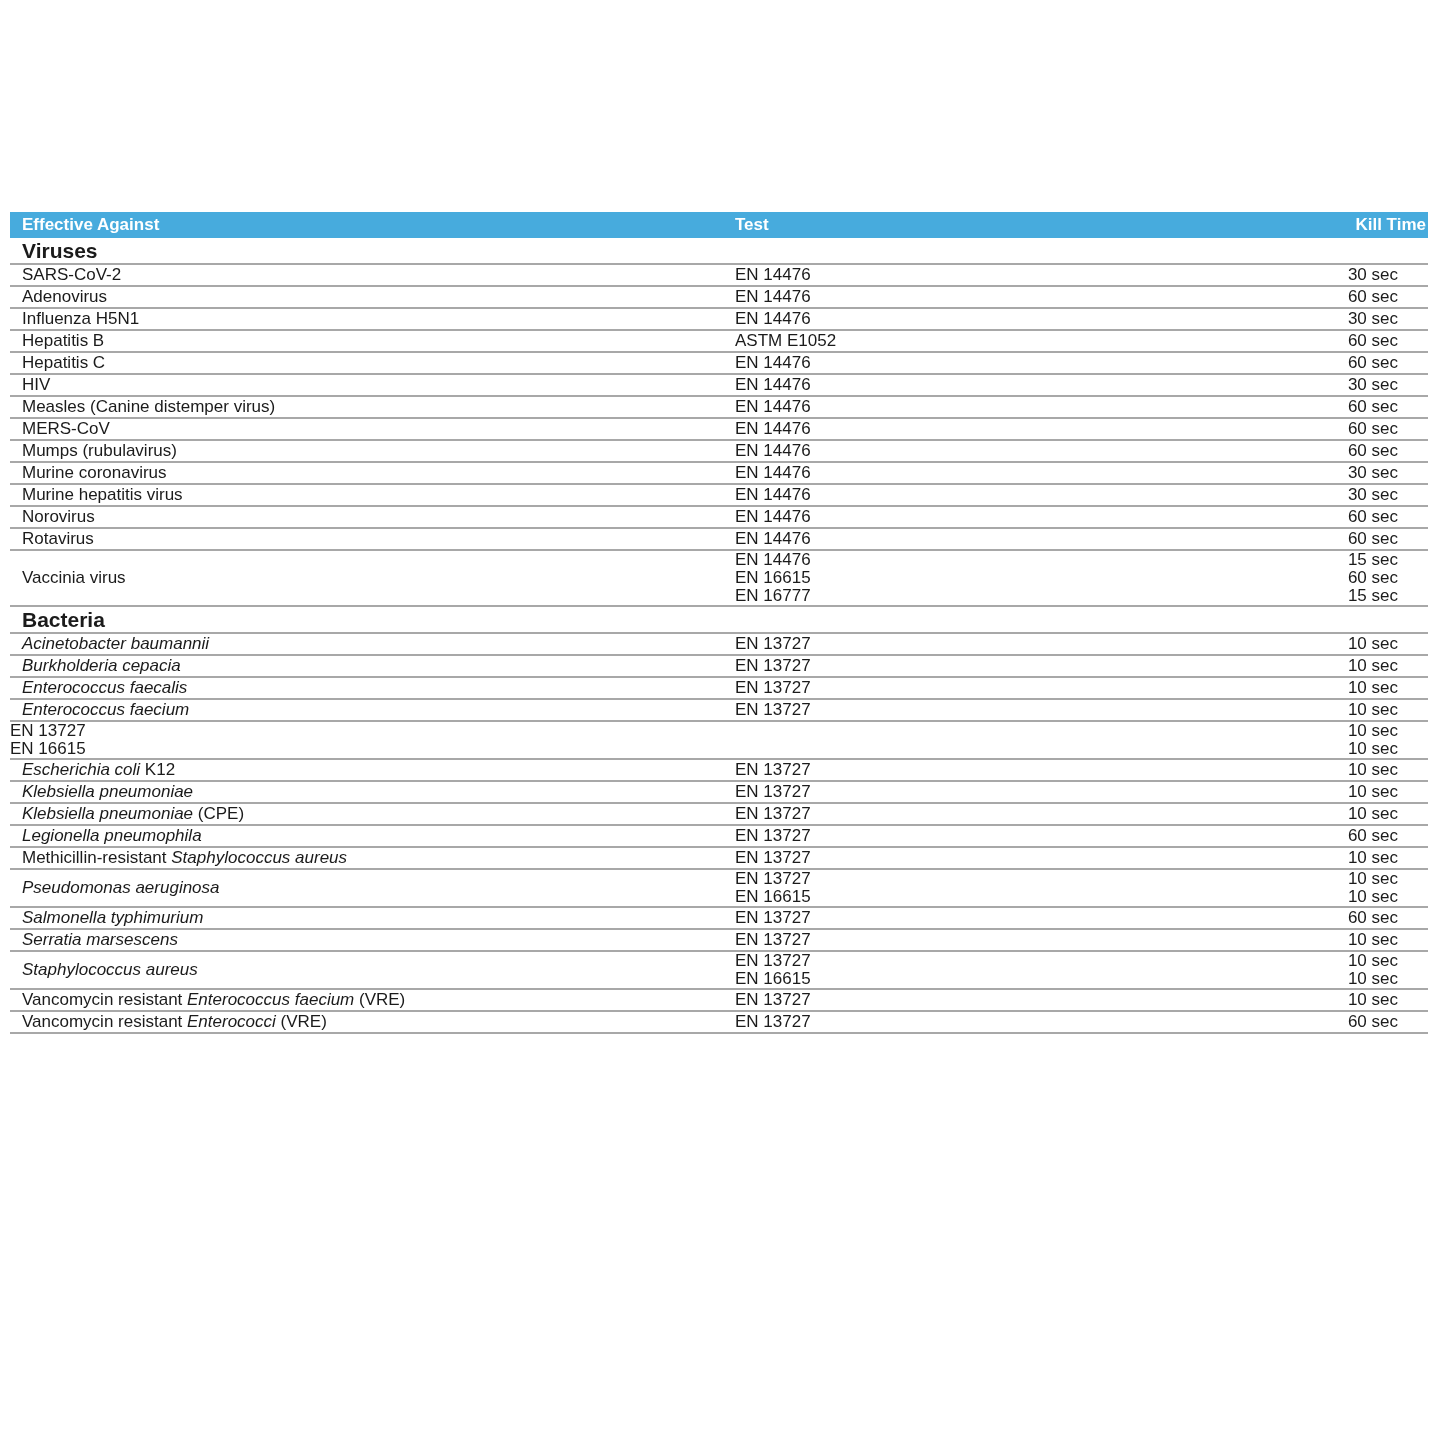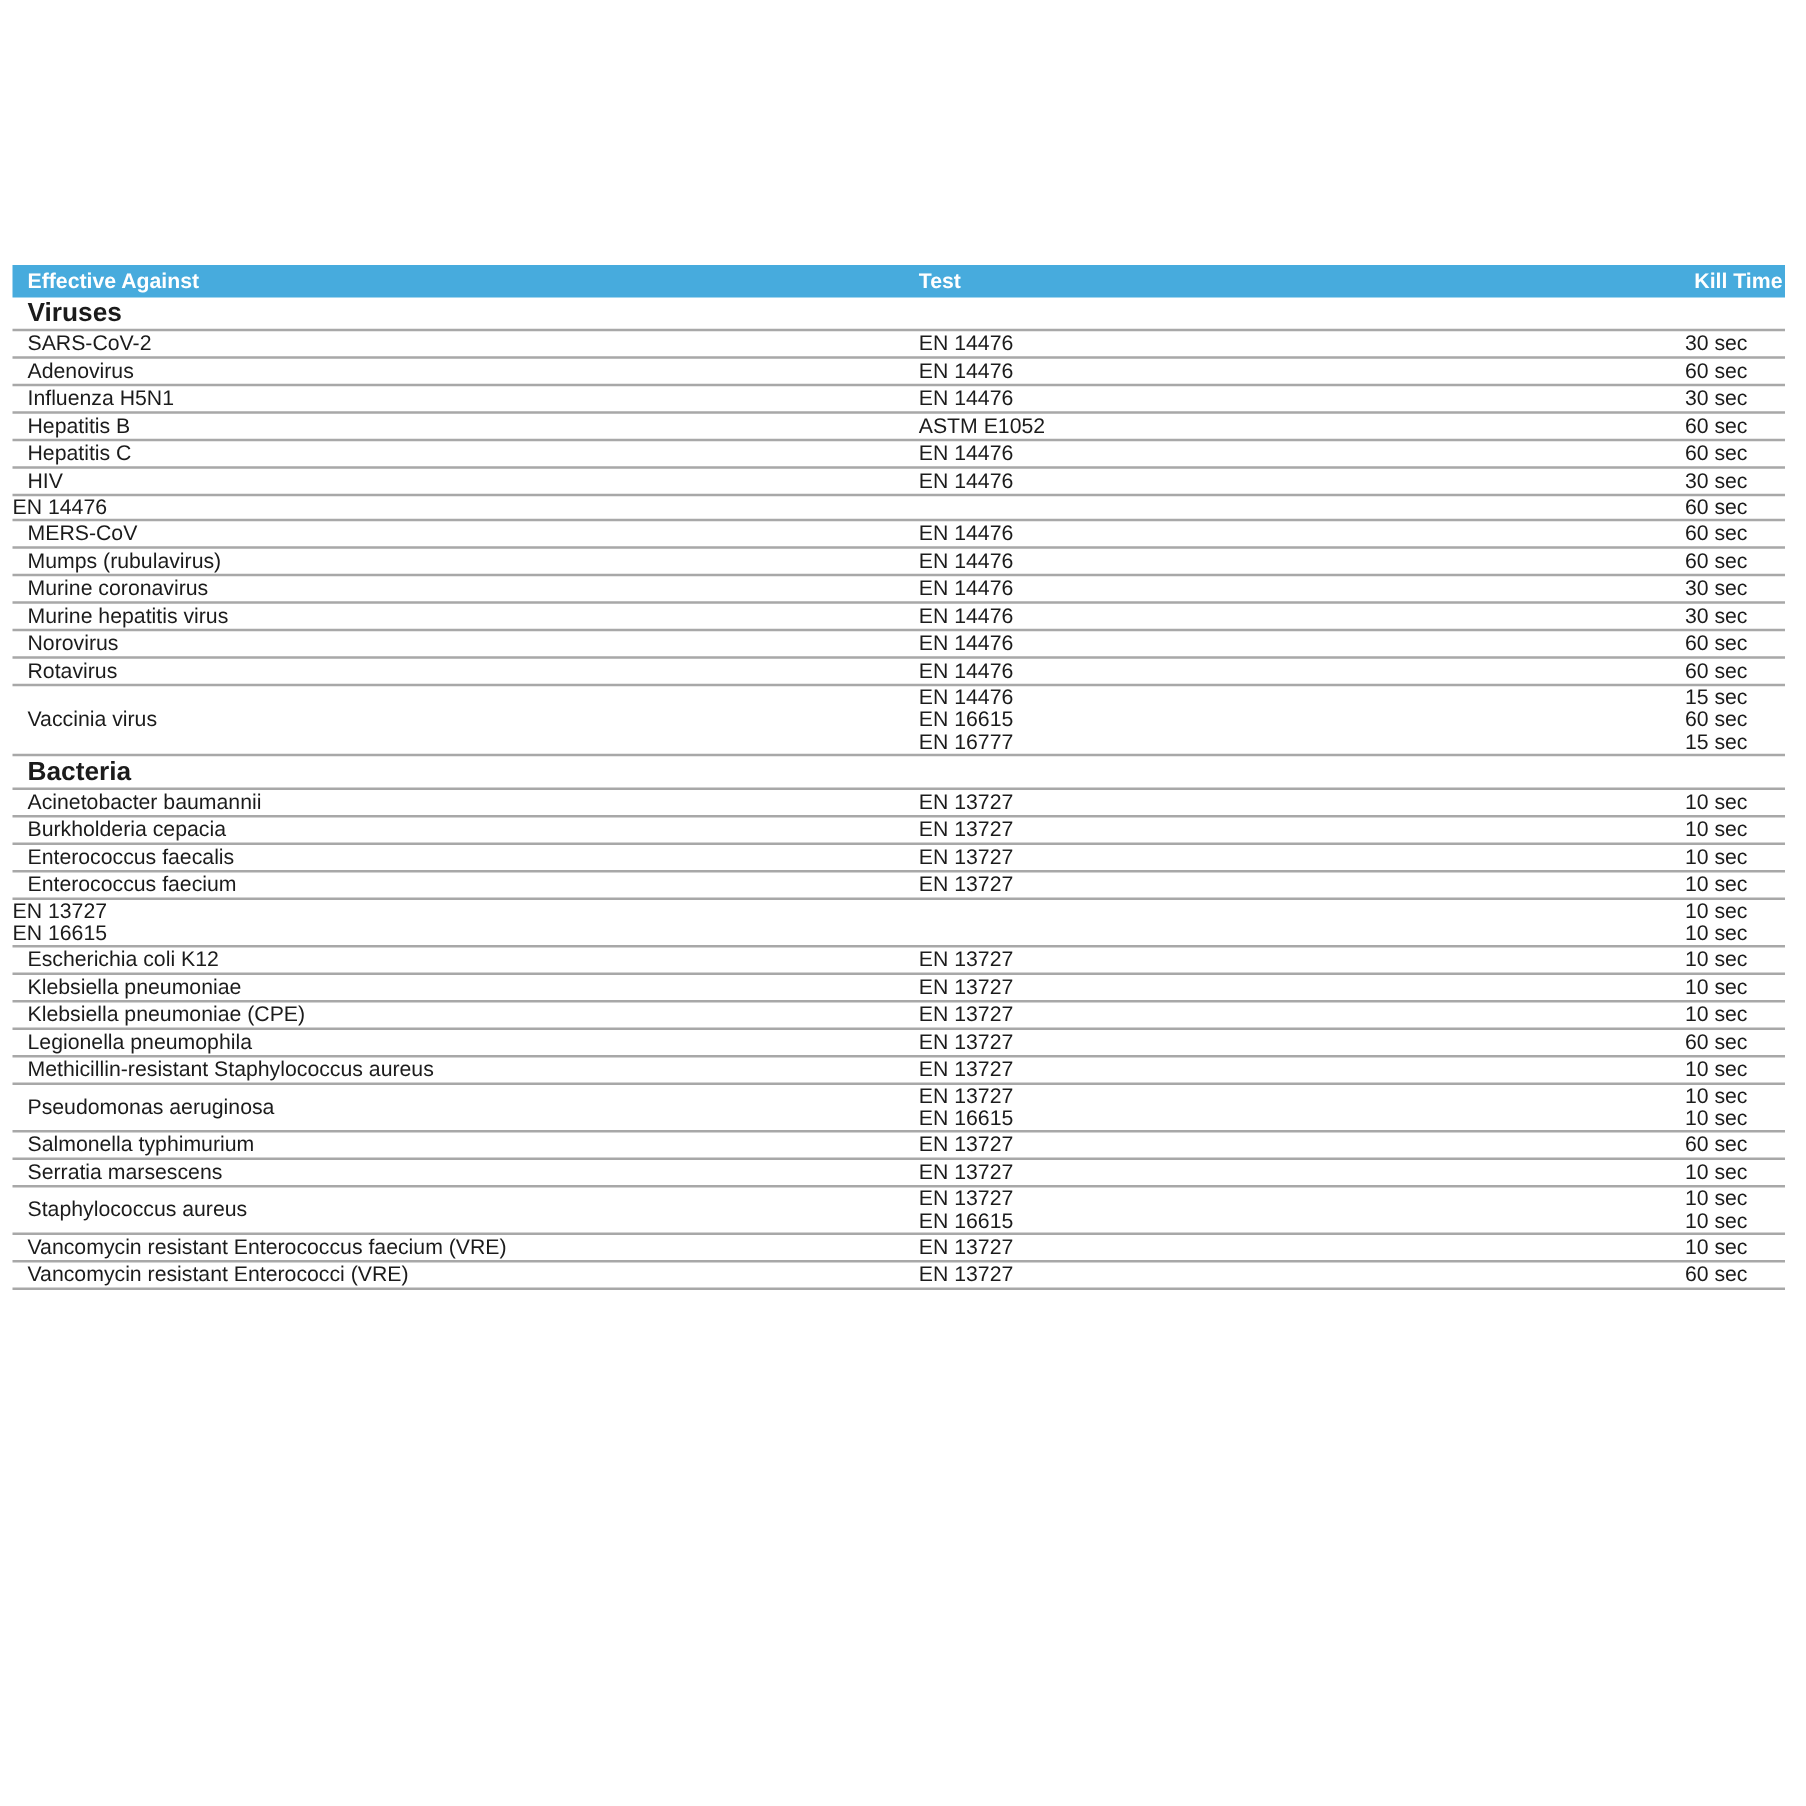--- a/index.html
+++ b/index.html
@@ -47,21 +47,21 @@
     display:flex;
     align-items:center;
     border-bottom:2px solid var(--row-line);
     font-size:17px;
   }
   .cell-name{flex:0 0 725px;padding-left:12px;box-sizing:border-box;}
   .lines{flex:1 1 auto;display:flex;flex-direction:column;}
   .line{display:flex;align-items:center;height:18px;}
   .cell-test{flex:1 1 auto;}
   .cell-kill{flex:0 0 185px;text-align:right;padding-right:30px;box-sizing:border-box;}
-  .it{}
+  .it{font-style:italic;}
 </style>
 </head>
 <body>
 
 <div class="canvas">
   <div class="tbl">
     <div class="thead">
       <div class="col-name">Effective Against</div>
       <div class="col-test">Test</div>
       <div class="col-kill">Kill Time</div>
@@ -116,20 +116,21 @@
         <div class="rowgroup">
           <div class="cell-name"><span>HIV</span></div>
           <div class="lines">
             <div class="line">
               <div class="cell-test">EN 14476</div>
               <div class="cell-kill">30 sec</div>
             </div>
           </div>
         </div>
         <div class="rowgroup">
+          <div class="cell-name"><span>Measles (Canine distemper virus)</span></div>
           <div class="lines">
             <div class="line">
               <div class="cell-test">EN 14476</div>
               <div class="cell-kill">60 sec</div>
             </div>
           </div>
         </div>
         <div class="rowgroup">
           <div class="cell-name"><span>MERS-CoV</span></div>
           <div class="lines">

